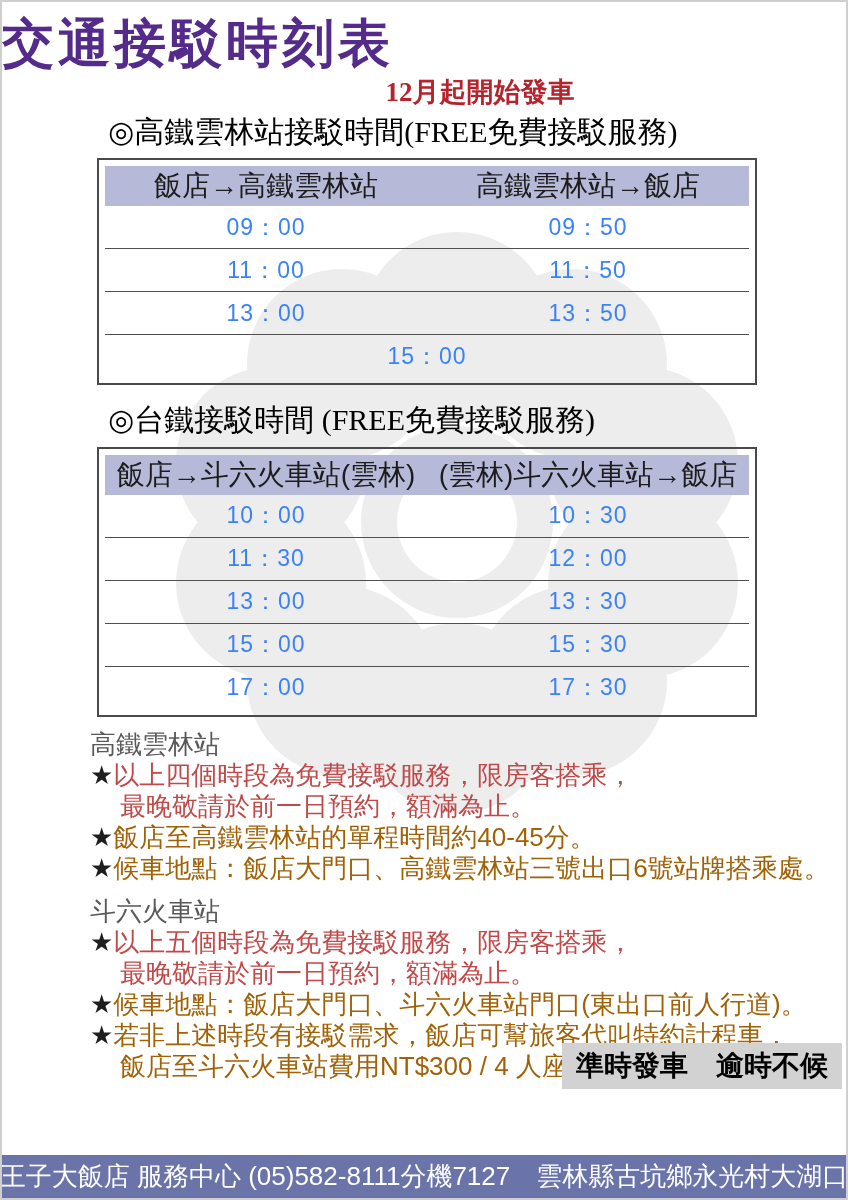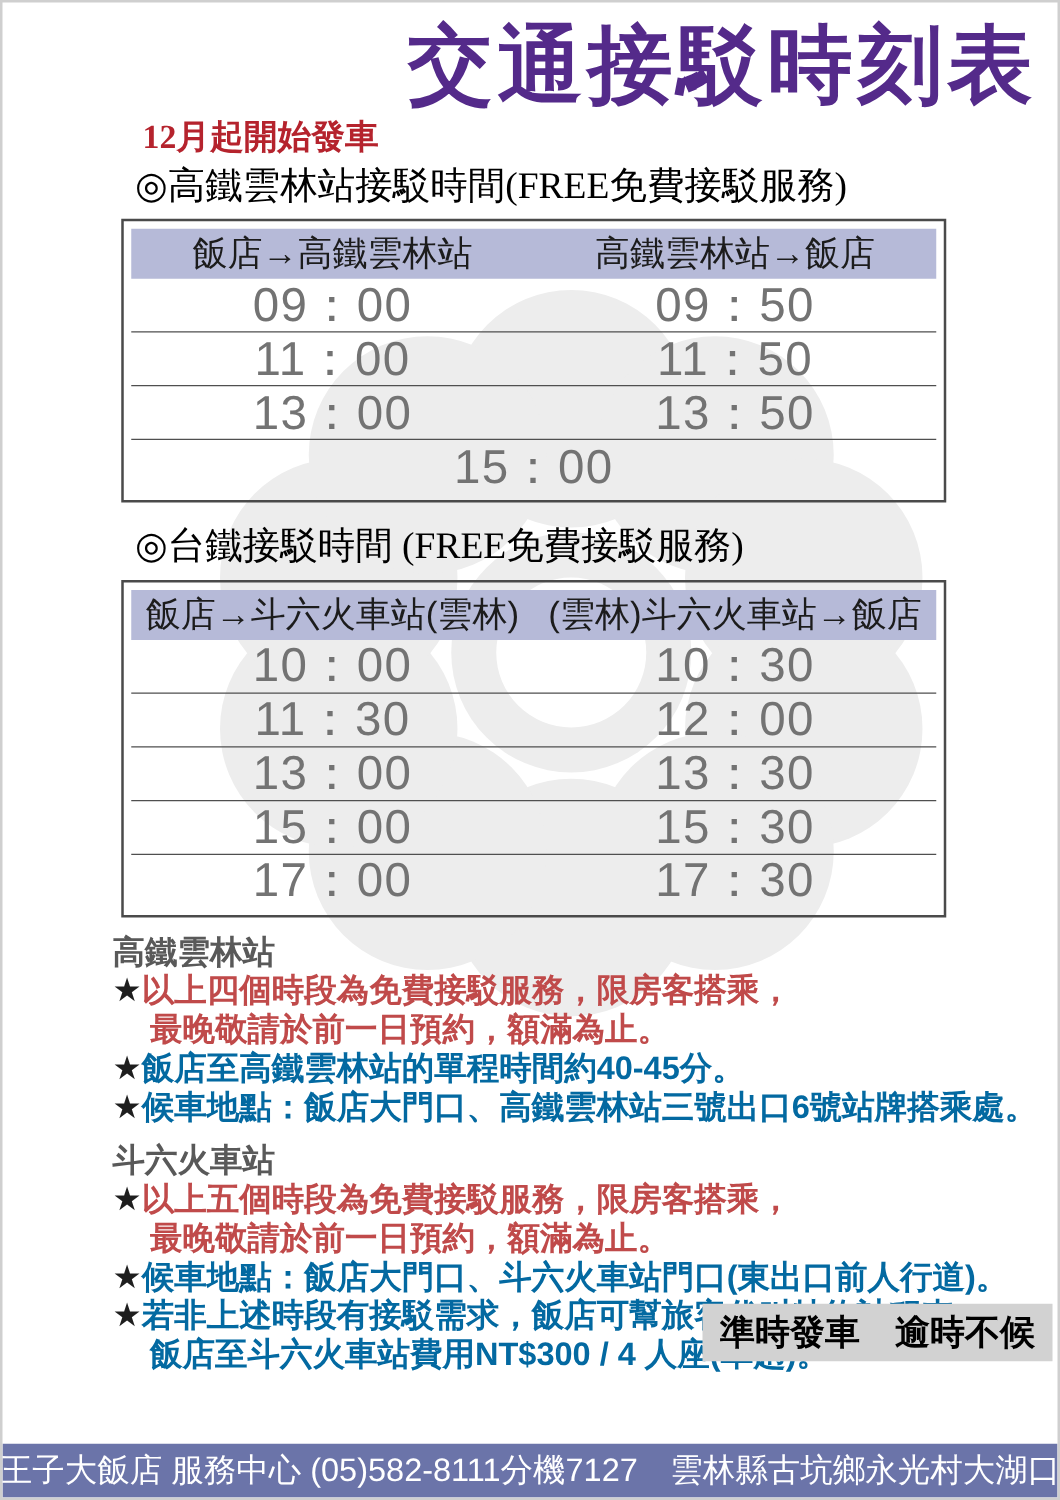--- a/index.html
+++ b/index.html
@@ -11,36 +11,37 @@
     box-sizing:border-box;
     overflow:hidden;
     font-family:"Liberation Sans","DejaVu Sans",sans-serif;
   }
   .watermark{
     position:absolute;left:140px;top:215px;width:630px;height:610px;
     z-index:0;pointer-events:none;
   }
   .content{position:relative;z-index:1;}
   .page-title{
-    margin:14px 16px 4px 0;
-    text-align:right;
+    margin:14px 1px 4px 0;
+    text-align:left;
     font-family:"Liberation Serif","DejaVu Serif",serif;
     font-weight:900;
-    font-size:68px;
+    font-size:52px;
     line-height:1.08;
     color:#542a8a;
     letter-spacing:4px;
   }
   .notice{
     margin:0 0 0 112px;
     font-family:"Liberation Serif","DejaVu Serif",serif;
     font-weight:bold;
     font-size:27px;
     color:#b5232d;
     line-height:1.2;
+    text-align:center;
   }
   .sec-heading{
     margin:4px 0 0 106px;
     font-family:"Liberation Serif","DejaVu Serif",serif;
     font-weight:normal;
     font-size:30px;
     color:#000;
     line-height:1.25;
   }
   .tt{
@@ -60,34 +61,33 @@
   .tt-header span{
     flex:1;text-align:center;
     font-size:28px;color:#1c1c1c;
   }
   .tt-row{
     display:flex;height:42px;align-items:center;
   }
   .tt-row + .tt-row{border-top:1.5px solid #4f4f4f;justify-content:space-between;}
   .tt-cell{
     flex:1;text-align:center;
-    font-size:38px;color:#737373;
+    font-size:23px;color:#3b82f6;
     letter-spacing:1px;
   }
   .notes{
     margin:12px 0 0 88px;
     font-size:26px;
-    font-weight:bold;
   }
   .notes.second{}
   .note-title{color:#595959;line-height:31px;}
   .note-line{line-height:31px;white-space:nowrap;}
   .note-line .star{color:#1e1e1e;}
   .note-line.red .txt{color:#c04a4a;}
-  .note-line.gray .txt{color:#0369a1;}
+  .note-line.gray .txt{color:#a16207;}
   .note-line.indent{padding-left:30px;}
   .badge{
     position:absolute;
     right:4px;top:1041px;
     background:#d2d2d2;
     color:#000;
     font-weight:bold;
     font-size:28px;
     padding:4px 14px;
     z-index:2;

